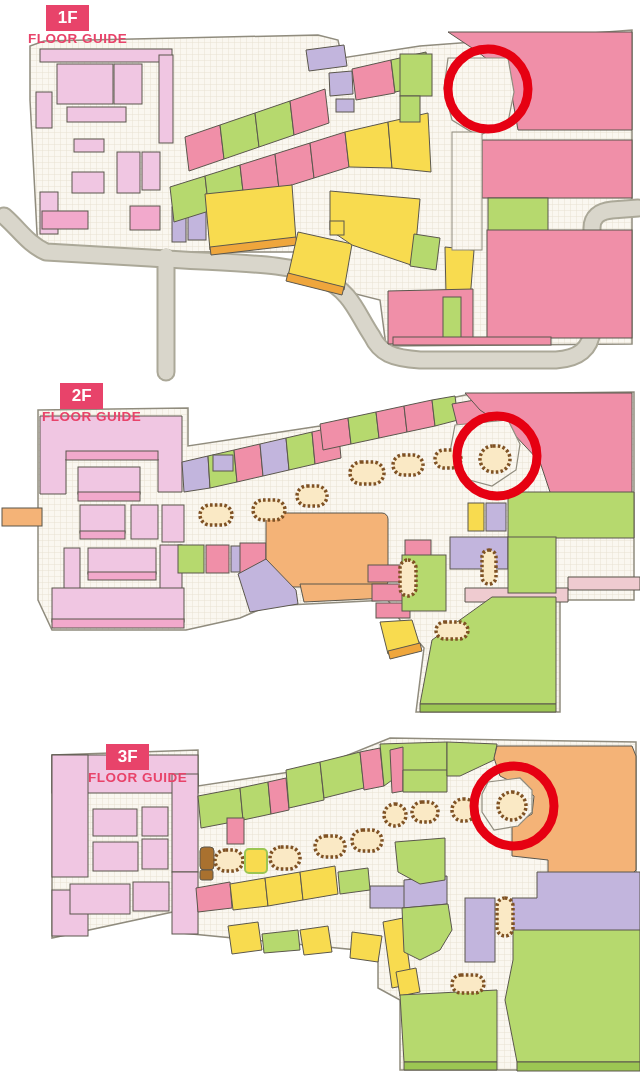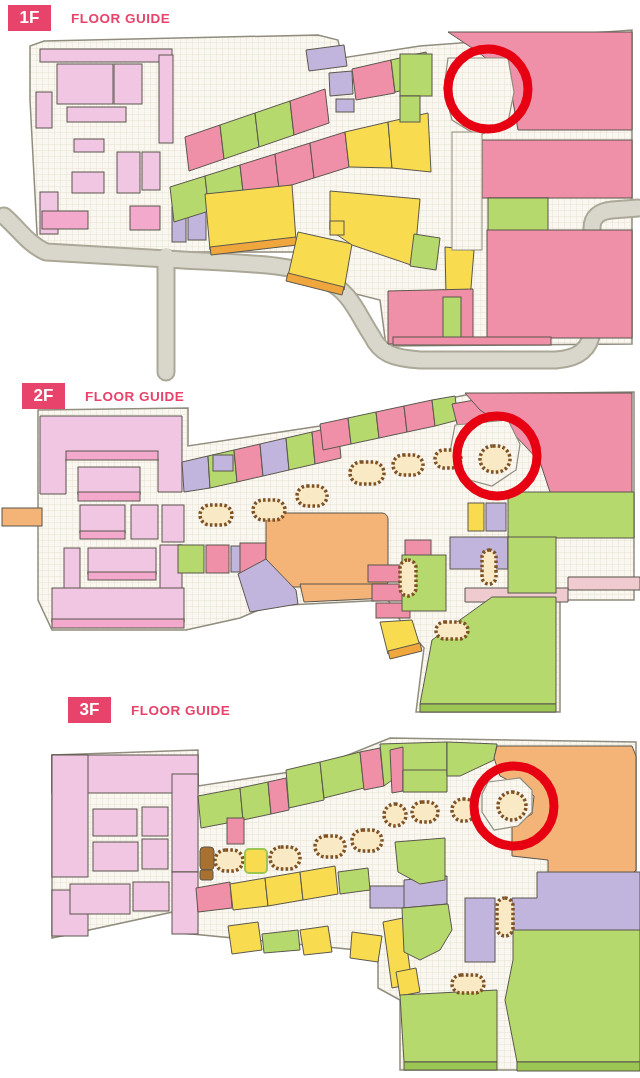--- a/index.html
+++ b/index.html
@@ -1,19 +1,19 @@
 <!DOCTYPE html>
 <html><head>
 <meta charset="utf-8">
 <style>
   html,body{margin:0;padding:0;background:#ffffff;}
   body{font-family:"Liberation Sans", sans-serif;}
   #stage{position:relative;width:640px;height:1078px;background:#ffffff;overflow:hidden;}
   #map-svg{position:absolute;left:0;top:0;width:640px;height:1078px;}
-  .floor-header{position:absolute;display:flex;align-items:center;z-index:5;}
+  .floor-header{position:absolute;display:flex;align-items:center;z-index:5;flex-direction:column;}
   .fh-box{display:flex;align-items:center;justify-content:center;
           width:43px;height:26px;color:#ffffff;font-weight:bold;font-size:17px;}
   .fh-guide{margin-left:20px;font-weight:bold;font-size:13.5px;letter-spacing:0.5px;}
 </style>
 </head>
 <body>
 
 <div id="stage">
 
   <svg id="map-svg" viewBox="0 0 640 1078">
@@ -209,18 +209,18 @@
   </svg>
 
   <div class="floor-header" style="left: 8px; top: 5px;">
     <div class="fh-box" style="width: 43px; height: 26px; background: rgb(232, 67, 106);">1F</div>
     <div class="fh-guide" style="color: rgb(232, 67, 106);">FLOOR GUIDE</div>
   </div>
   <div class="floor-header" style="left: 2px; top: 383px; padding-left: 20px;">
     <div class="fh-box" style="width: 43px; height: 26px; background: rgb(232, 67, 106);">2F</div>
     <div class="fh-guide" style="color: rgb(232, 67, 106);">FLOOR GUIDE</div>
   </div>
-  <div class="floor-header" style="left: 20px; top: 697px; padding-left: 48px;">
+  <div class="floor-header" style="left: 20px; top: 744px; padding-left: 48px;">
     <div class="fh-box" style="width: 43px; height: 26px; background: rgb(232, 67, 106);">3F</div>
     <div class="fh-guide" style="color: rgb(232, 67, 106);">FLOOR GUIDE</div>
   </div>
 
 </div>
 
 </body></html>

